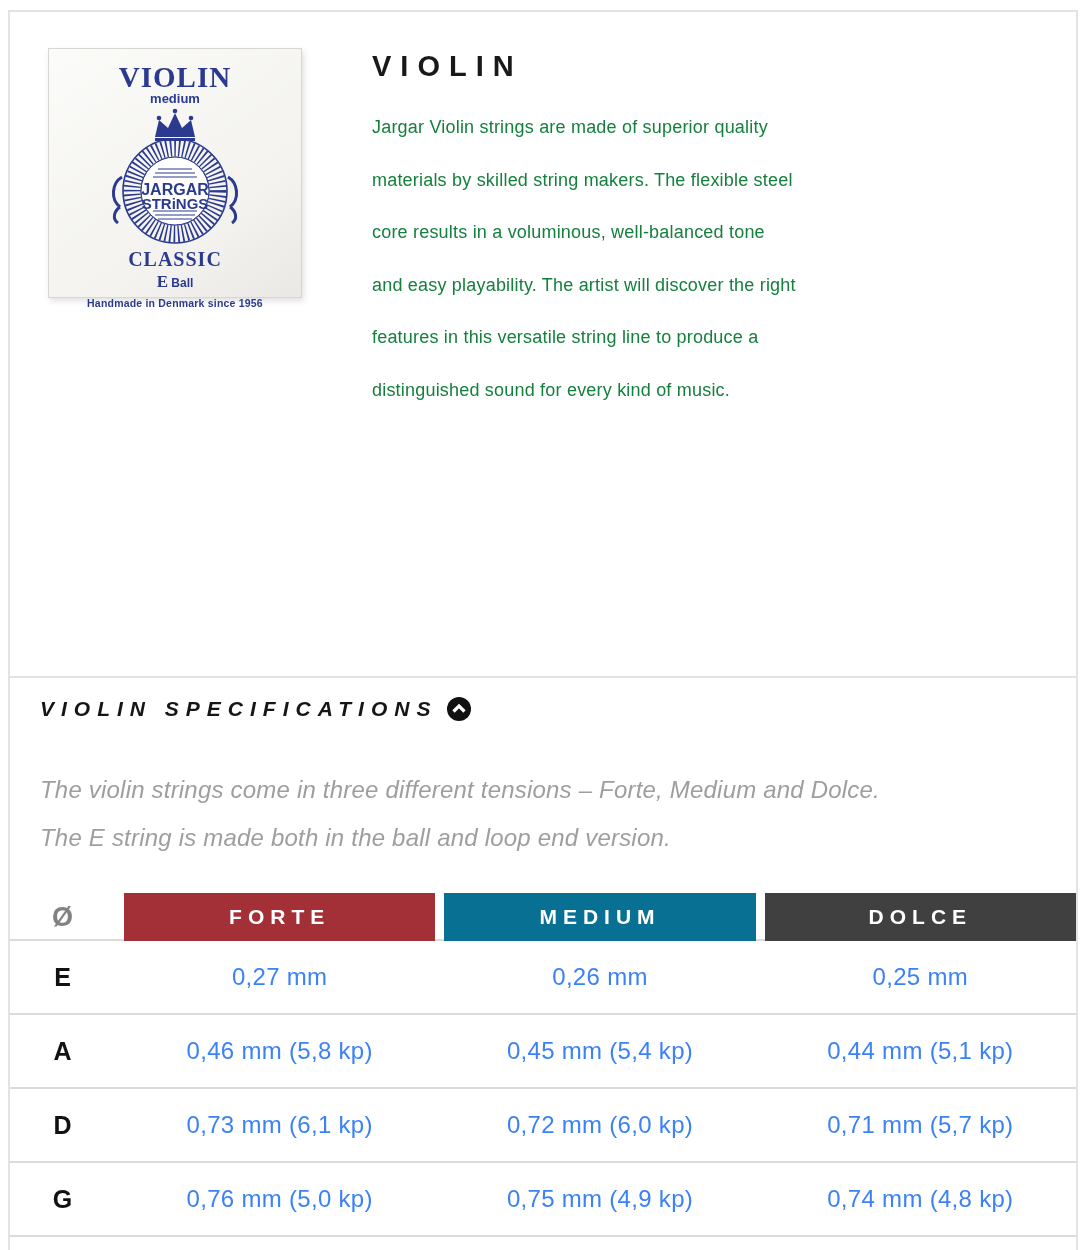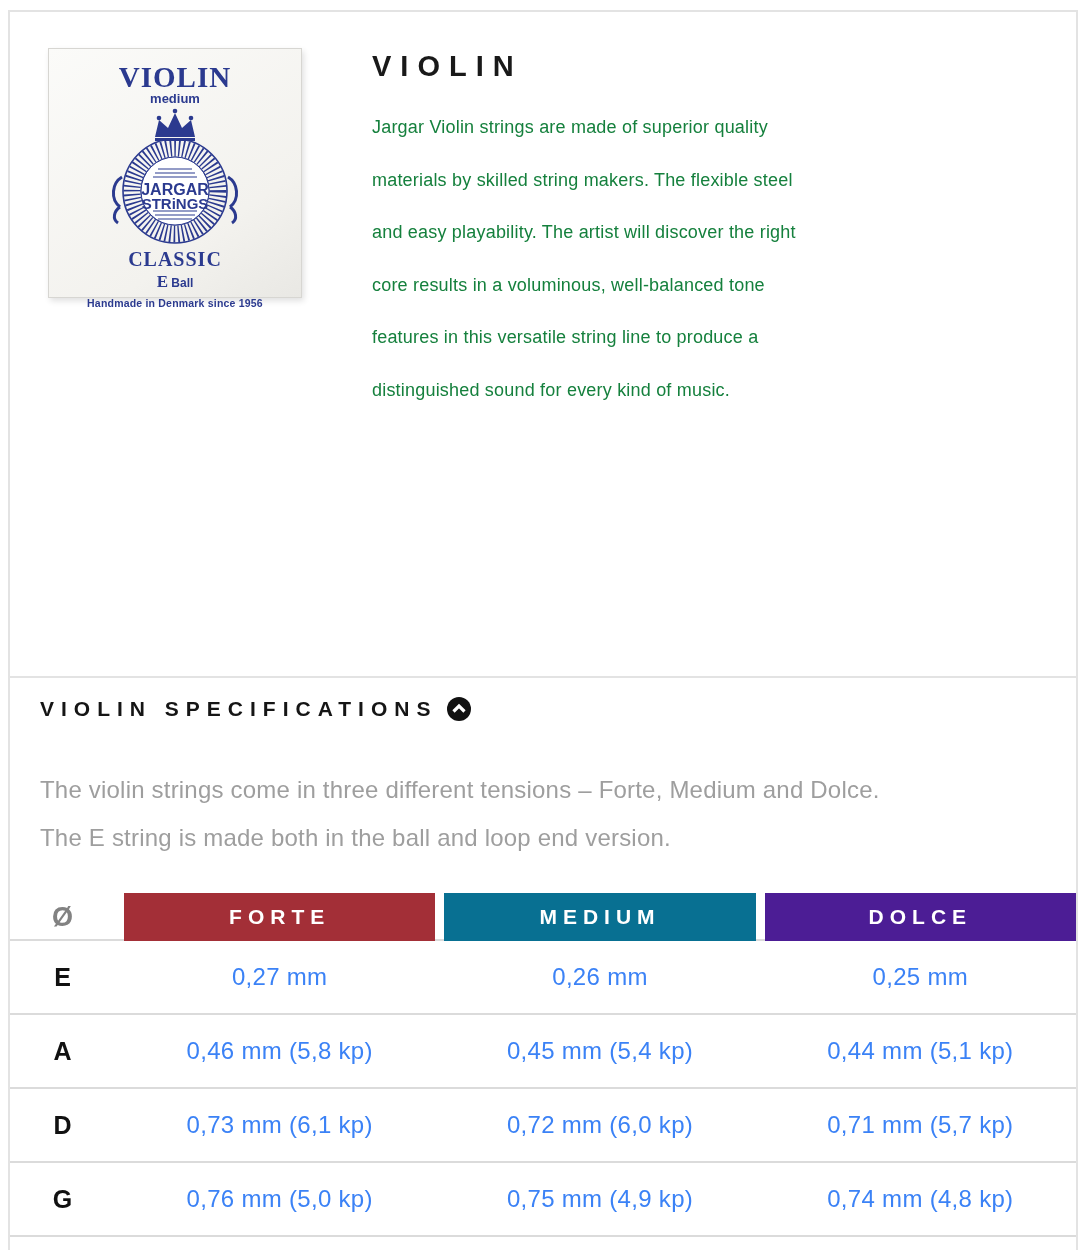--- a/index.html
+++ b/index.html
@@ -31,21 +31,21 @@
 
   .product-text { margin-left:70px; padding-top:2px; width:670px; }
   .product-title { font-size:29px; font-weight:bold; color:#191919; letter-spacing:9px; line-height:32px; }
   .product-desc { margin-top:19px; }
   .product-desc div { font-size:18px; color:#15803d; line-height:52.5px; letter-spacing:.2px; }
 
   
   .section-divider { border-top:2px solid #e3e3e3; }
 
   
-  .specs-inner { padding:18px 12px 0 30px; }
+  .specs-inner { padding:18px 12px 0 30px;font-style:italic; }
   .specs-header { display:flex; align-items:center; cursor:pointer; }
   .specs-title { font-size:21px; font-weight:bold; color:#151515; letter-spacing:7px; line-height:26px; }
   .specs-toggle { margin-left:10px; width:24px; height:24px; }
 
   .specs-intro { margin-top:44px; }
   .specs-intro div { font-size:24px; color:#9e9e9e; line-height:48px; letter-spacing:.2px; }
 
   
   .spec-table { margin-top:31px; }
   .t-row {
@@ -101,22 +101,22 @@
       <div class="pkg-classic">CLASSIC</div>
       <div class="pkg-string"><span class="big">E</span> <span>Ball</span></div>
       <div class="pkg-made">Handmade in Denmark since 1956</div>
     </div>
 
     <div class="product-text">
       <div class="product-title">VIOLIN</div>
       <div class="product-desc">
         <div>Jargar Violin strings are made of superior quality</div>
         <div>materials by skilled string makers. The flexible steel</div>
+        <div>core results in a voluminous, well-balanced tone</div>
         <div>and easy playability. The artist will discover the right</div>
-        <div>core results in a voluminous, well-balanced tone</div>
         <div>features in this versatile string line to produce a</div>
         <div>distinguished sound for every kind of music.</div>
       </div>
     </div>
   </div>
 
   <div class="section-divider"></div>
 
   <div>
     <div class="specs-inner">
@@ -133,21 +133,21 @@
         <div>The E string is made both in the ball and loop end version.</div>
       </div>
     </div>
 
     <div class="spec-table">
 
       <div class="t-row t-head">
         <div class="t-diam">Ø</div>
         <div class="t-hcell" style="background: rgb(163, 47, 55);">FORTE</div>
         <div class="t-hcell" style="background: rgb(8, 112, 146);">MEDIUM</div>
-        <div class="t-hcell" style="background: #4c1d95;">DOLCE</div>
+        <div class="t-hcell" style="background: #404040;">DOLCE</div>
       </div>
 
       <div class="t-row t-body-row">
         <div class="t-label">E</div>
         <div class="t-cell">0,27 mm</div>
         <div class="t-cell">0,26 mm</div>
         <div class="t-cell">0,25 mm</div>
       </div>
 
       <div class="t-row t-body-row">

